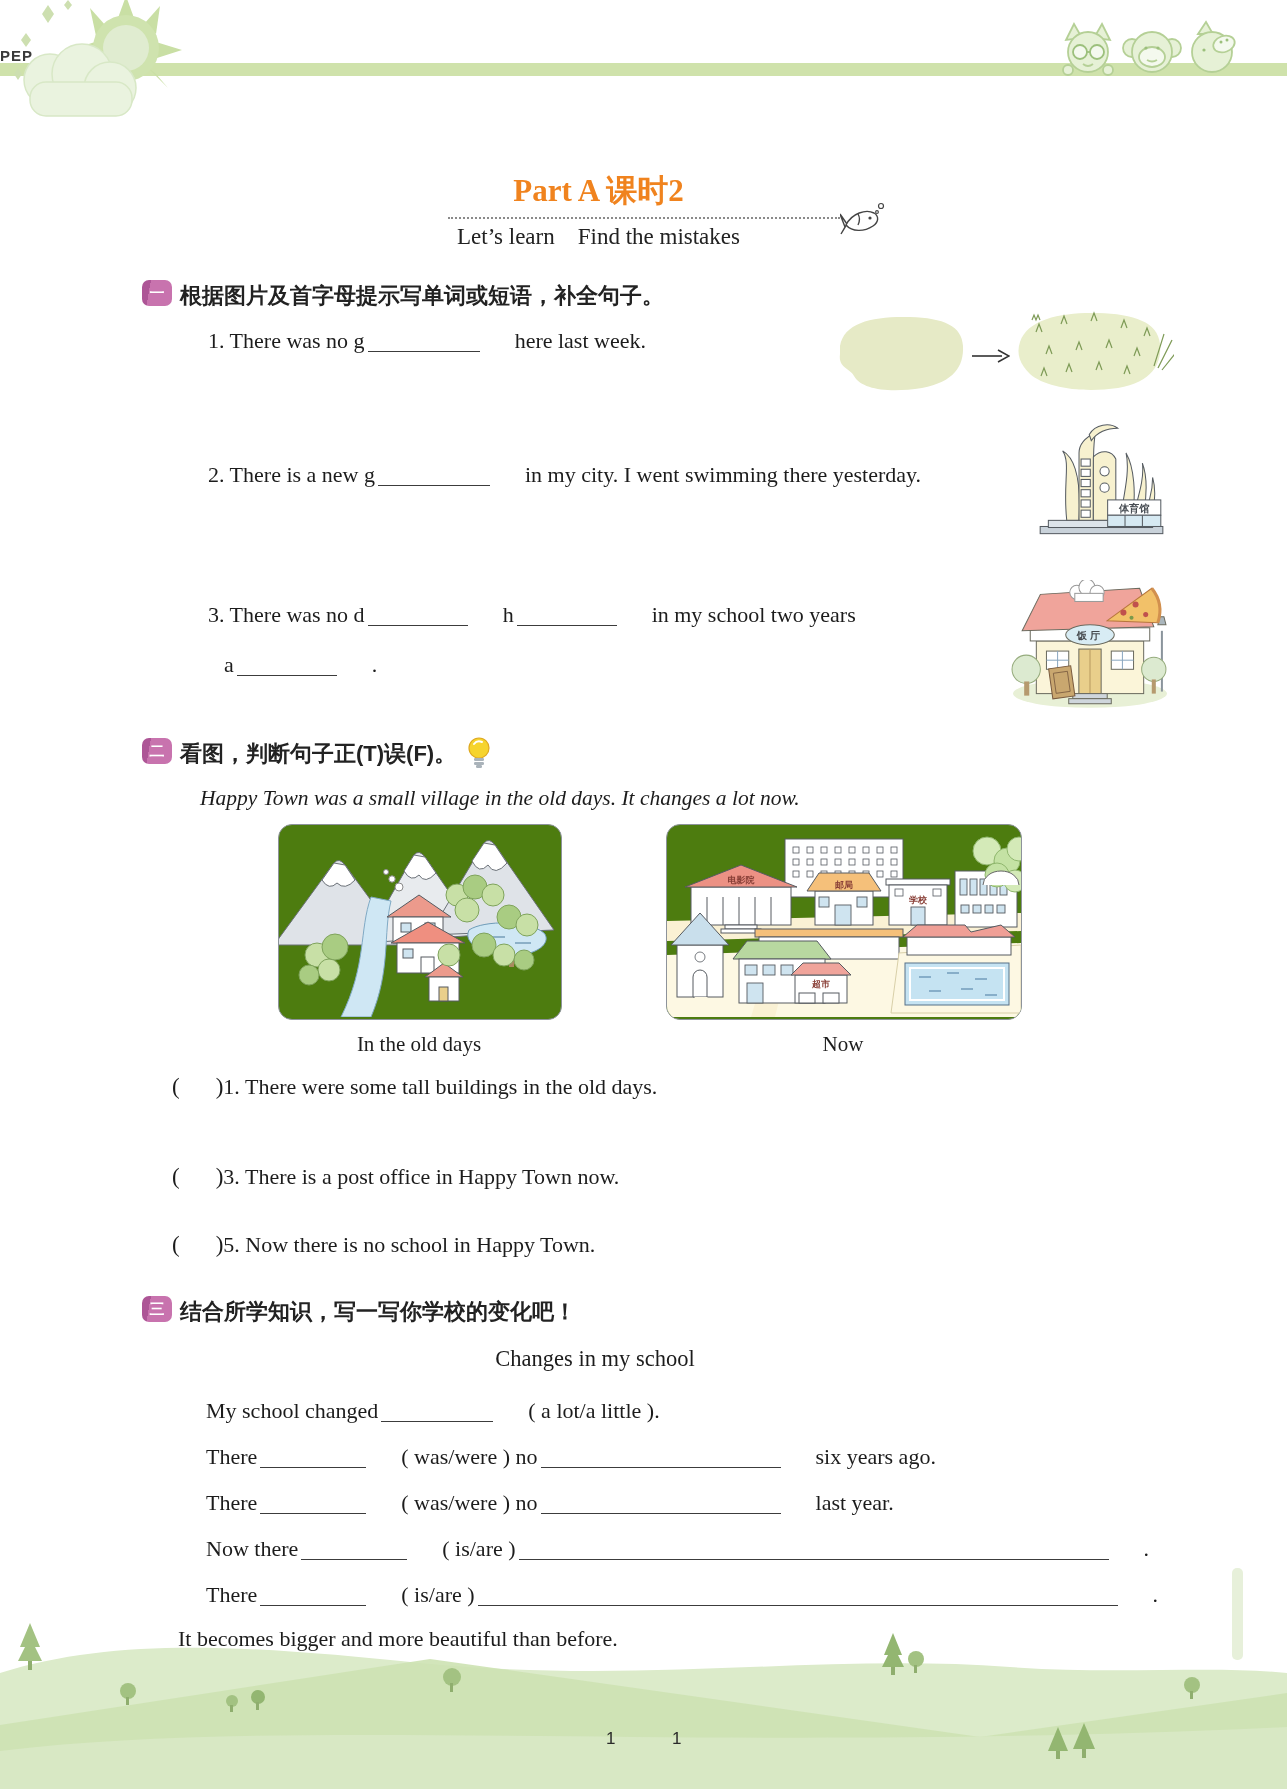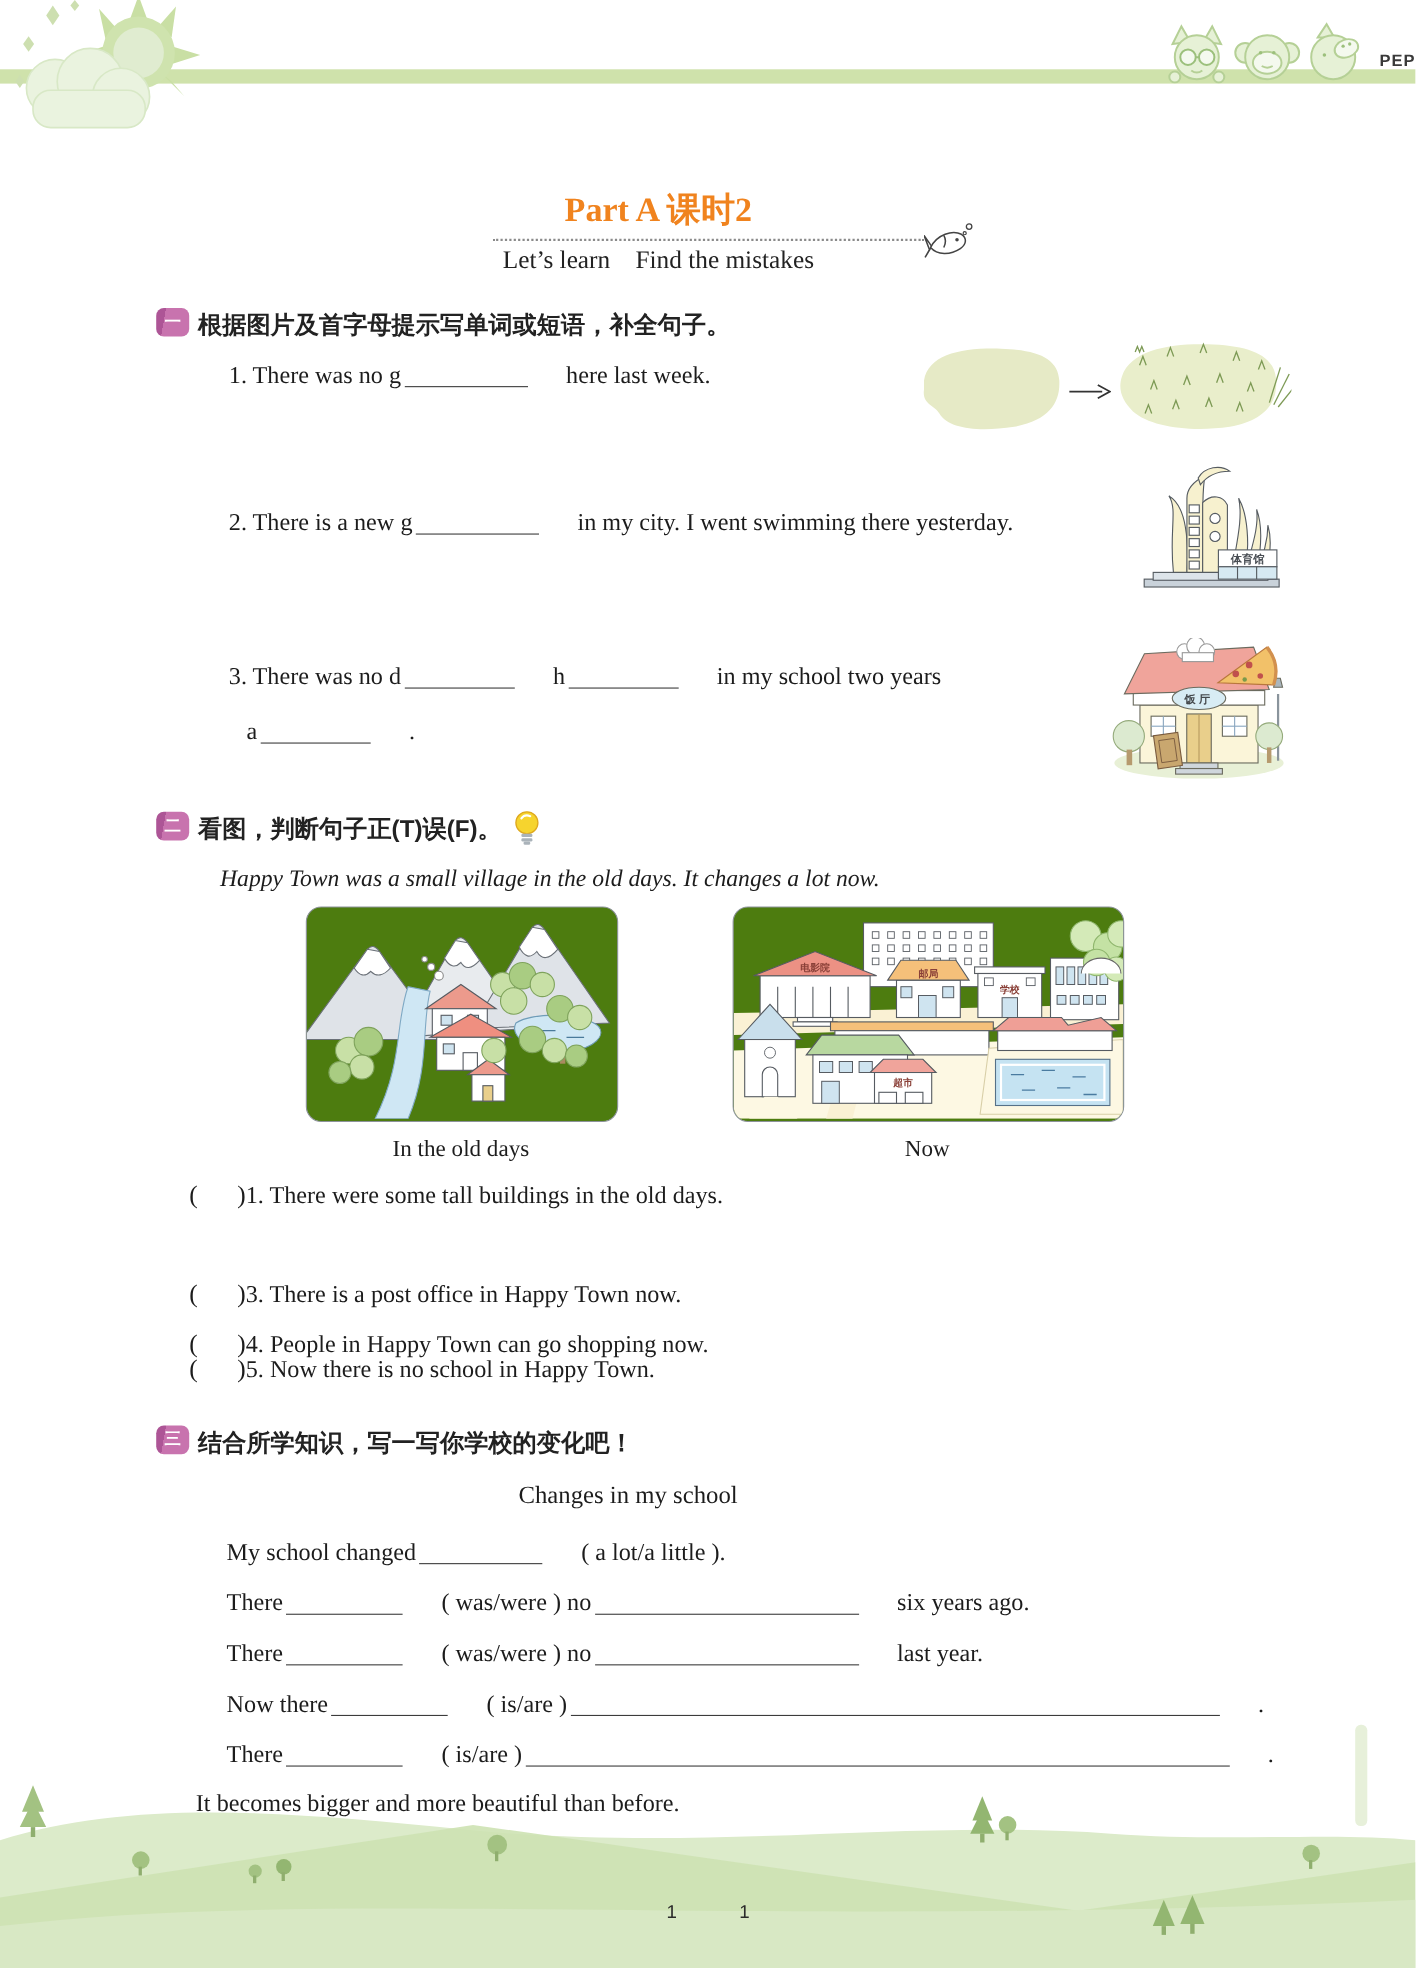--- a/index.html
+++ b/index.html
@@ -68,21 +68,21 @@
         <rect x="20" y="82" width="102" height="34" rx="16"></rect>
     </g>
     <g fill="#cddfb0">
       <polygon points="16,33 21,40 16,47 11,40"></polygon>
         <polygon points="38,5 44,14 38,23 32,14"></polygon>
       <polygon points="8,68 12,74 8,80 4,74"></polygon>
         <polygon points="58,0 62,5 58,10 54,5"></polygon>
     </g>
   </svg>
 
-  <div class="abs brand" style="left:0;width:1287px;top:47px;text-align:right">PEP</div>
+  <div class="abs brand" style="left:0;width:1287px;top:47px;text-align:left">PEP</div>
 
   <svg class="abs" style="left:1050px;top:20px" width="195" height="56" viewBox="0 0 195 56">
     <g fill="#e6f1d6" stroke="#b5d096" stroke-width="1.8">
 
       <g>
         <polygon points="16,20 24,4 32,18"></polygon>
           <polygon points="44,18 52,4 60,20"></polygon>
         <circle cx="38" cy="32" r="20"></circle>
         <circle cx="30" cy="32" r="7" fill="#f4f9ee" stroke="#9cc07c"></circle>
         <circle cx="47" cy="32" r="7" fill="#f4f9ee" stroke="#9cc07c"></circle>
@@ -436,31 +436,28 @@
 
   <div class="caption serif" style="left:278px;width:282px">In the old days</div>
   <div class="caption serif" style="left:666px;width:354px">Now</div>
 
   <div class="qrow" style="top:1074px">
     <span class="paren">(</span><span class="pgap"></span><span class="paren">)</span><span>1. There were some tall buildings in the old days.</span>
   </div>
   <div class="qrow" style="top:1164px">
     <span class="paren">(</span><span class="pgap"></span><span class="paren">)</span><span>3. There is a post office in Happy Town now.</span>
   </div>
-  <div class="qrow" style="top:1209px">
-    <span class="paren">(</span><span class="pgap"></span><span class="paren">)</span><span>4. People in Happy Town can go shopping now.</span>
-  </div>
   <div class="qrow" style="top:1232px">
     <span class="paren">(</span><span class="pgap"></span><span class="paren">)</span><span>5. Now there is no school in Happy Town.</span>
   </div>
 
   <div class="badge cn" style="top:1296px">三</div>
   <div class="instr cn" style="top:1297px">结合所学知识，写一写你学校的变化吧！</div>
 
-  <div class="abs serif s3-heading" style="left:164px;width:814px;top:1346px;text-align:center">Changes in my school</div>
+  <div class="abs serif s3-heading" style="left:188px;width:814px;top:1346px;text-align:center">Changes in my school</div>
 
   <div class="row abs" style="left:178px;top:1398px">
     <span class="txt">My school changed</span><span class="blank w112"></span><span class="txt">( a lot/a little ).</span>
   </div>
   <div class="row abs" style="left:178px;top:1444px">
     <span class="txt">There</span><span class="blank w106"></span><span class="txt">( was/were ) no</span><span class="blank w240"></span><span class="txt">six years ago.</span>
   </div>
   <div class="row abs" style="left:178px;top:1490px">
     <span class="txt">There</span><span class="blank w106"></span><span class="txt">( was/were ) no</span><span class="blank w240"></span><span class="txt">last year.</span>
   </div>

